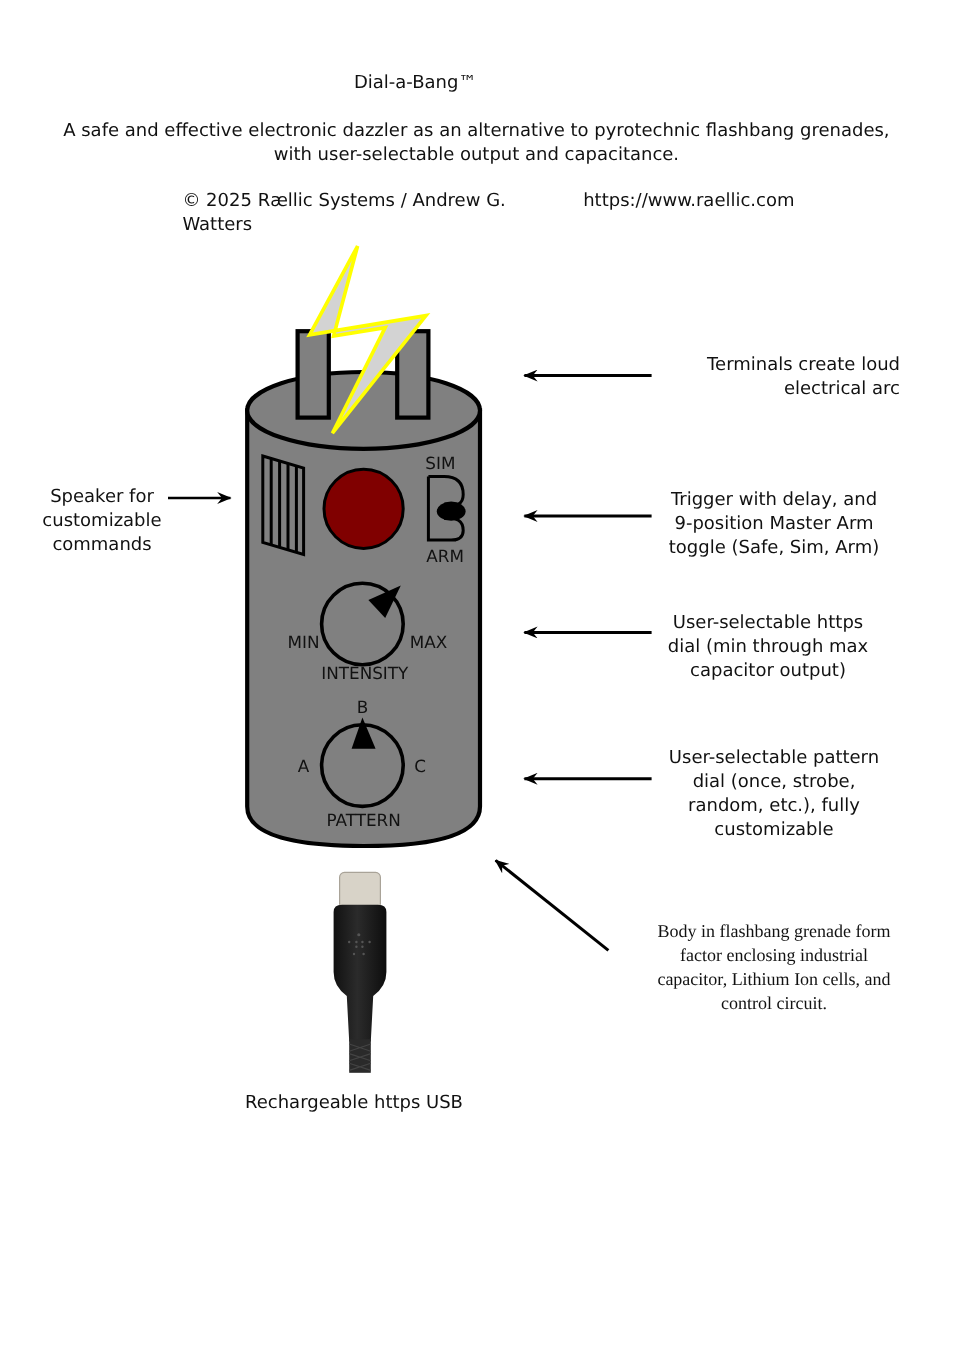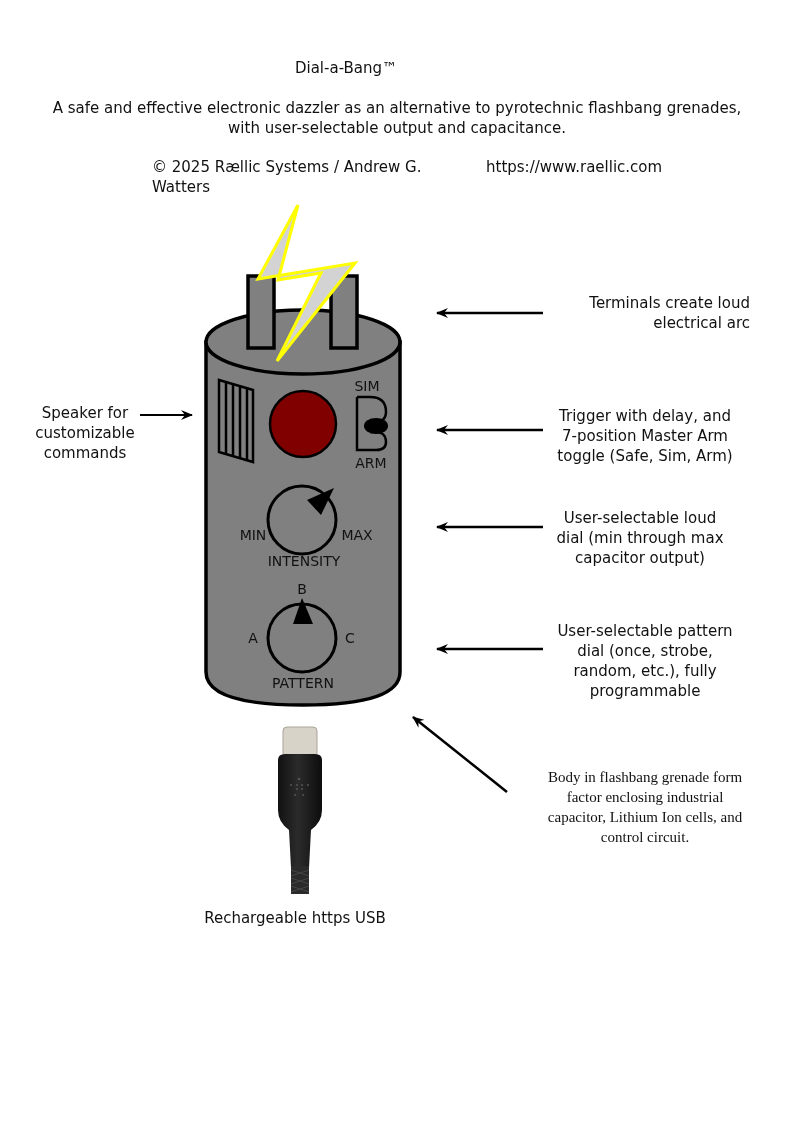--- a/index.html
+++ b/index.html
@@ -100,26 +100,26 @@
   <line x1="543" y1="649" x2="437" y2="649" stroke="#000" stroke-width="2.5" marker-end="url(#ah)"></line>
   <line x1="507" y1="792" x2="413" y2="717" stroke="#000" stroke-width="2.5" marker-end="url(#ah)"></line>
 </svg>
 
 <div class="t" style="left:530px;width:220px;top:293px;text-align:right;">Terminals create loud
 electrical arc</div>
 <div class="t" style="left:20px;width:130px;top:388px;margin-top:15px;">Speaker for
 customizable
 commands</div>
 <div class="t" style="left:530px;width:230px;top:406px;">Trigger with delay, and
-7-position Master Arm
+9-position Master Arm
 toggle (Safe, Sim, Arm)</div>
-<div class="t" style="left:530px;width:220px;top:508px;">User-selectable loud
+<div class="t" style="left:530px;width:220px;top:508px;">User-selectable https
 dial (min through max
 capacitor output)</div>
 <div class="t" style="left:530px;width:230px;top:621px;">User-selectable pattern
 dial (once, strobe,
 random, etc.), fully
-programmable</div>
+customizable</div>
 <div class="t" style="left:505px;width:280px;top:767px;font-family:Liberation Serif, serif;">Body in flashbang grenade form
 factor enclosing industrial
 capacitor, Lithium Ion cells, and
 control circuit.</div>
 <div class="t" style="left:190px;width:210px;top:908px;">Rechargeable https USB</div>
 
 </body></html>

